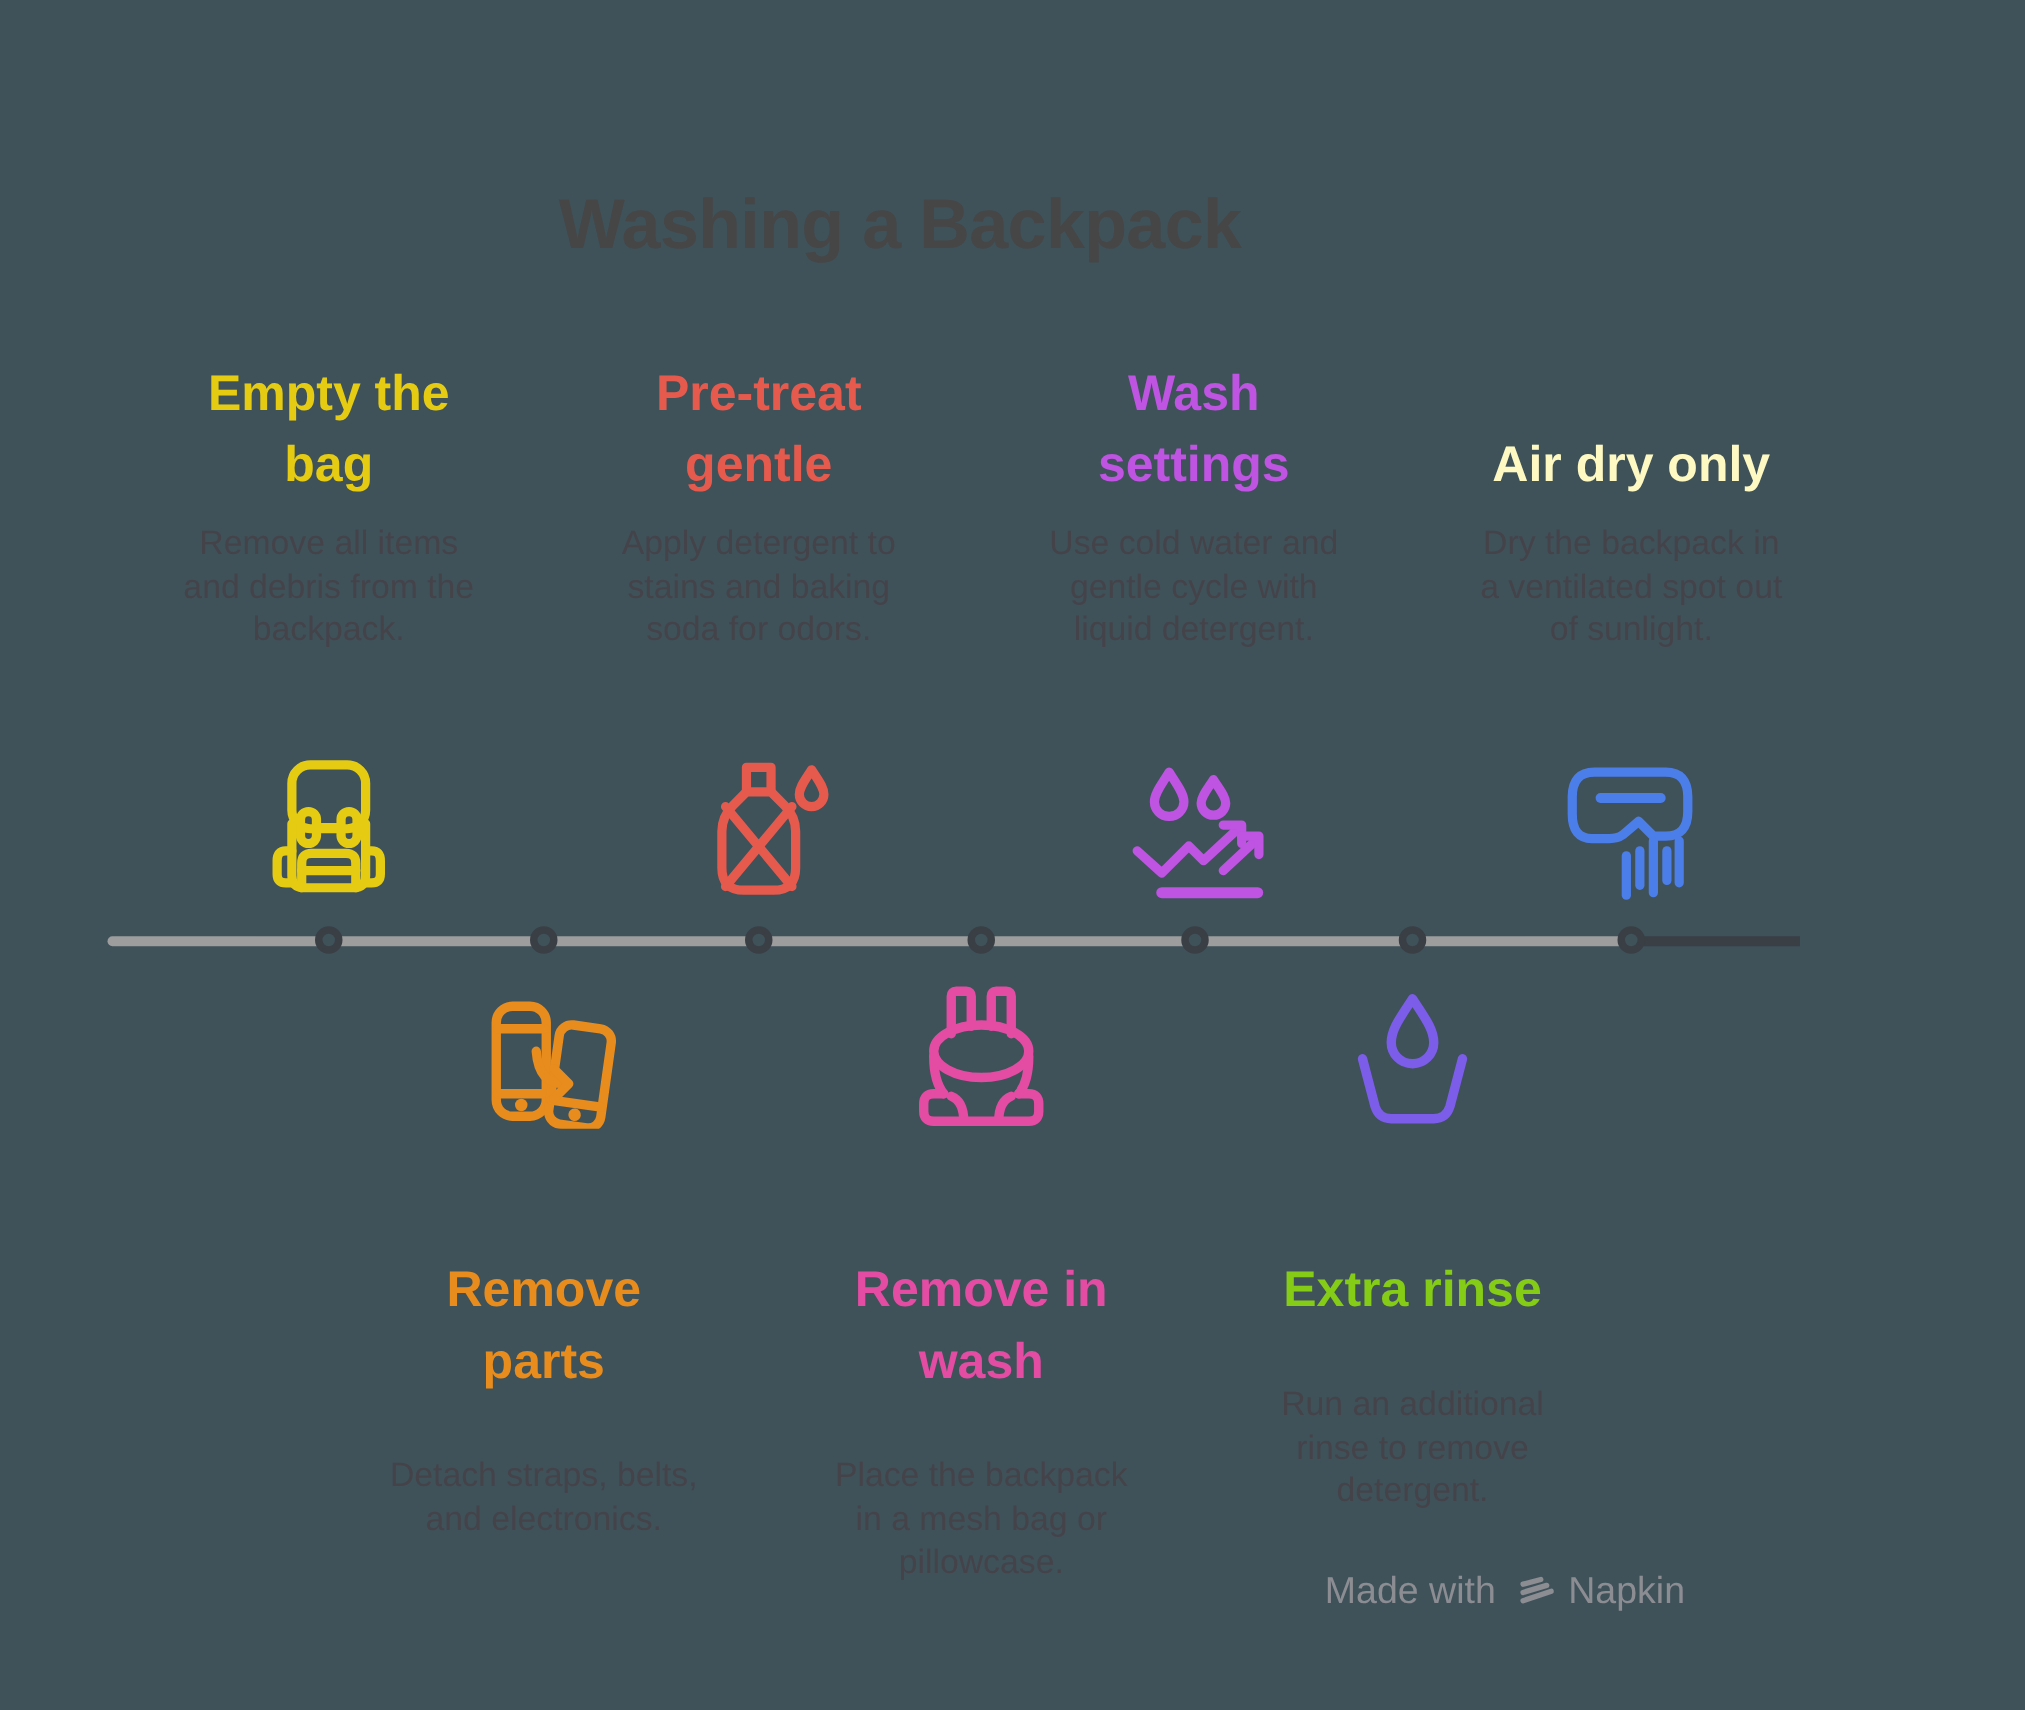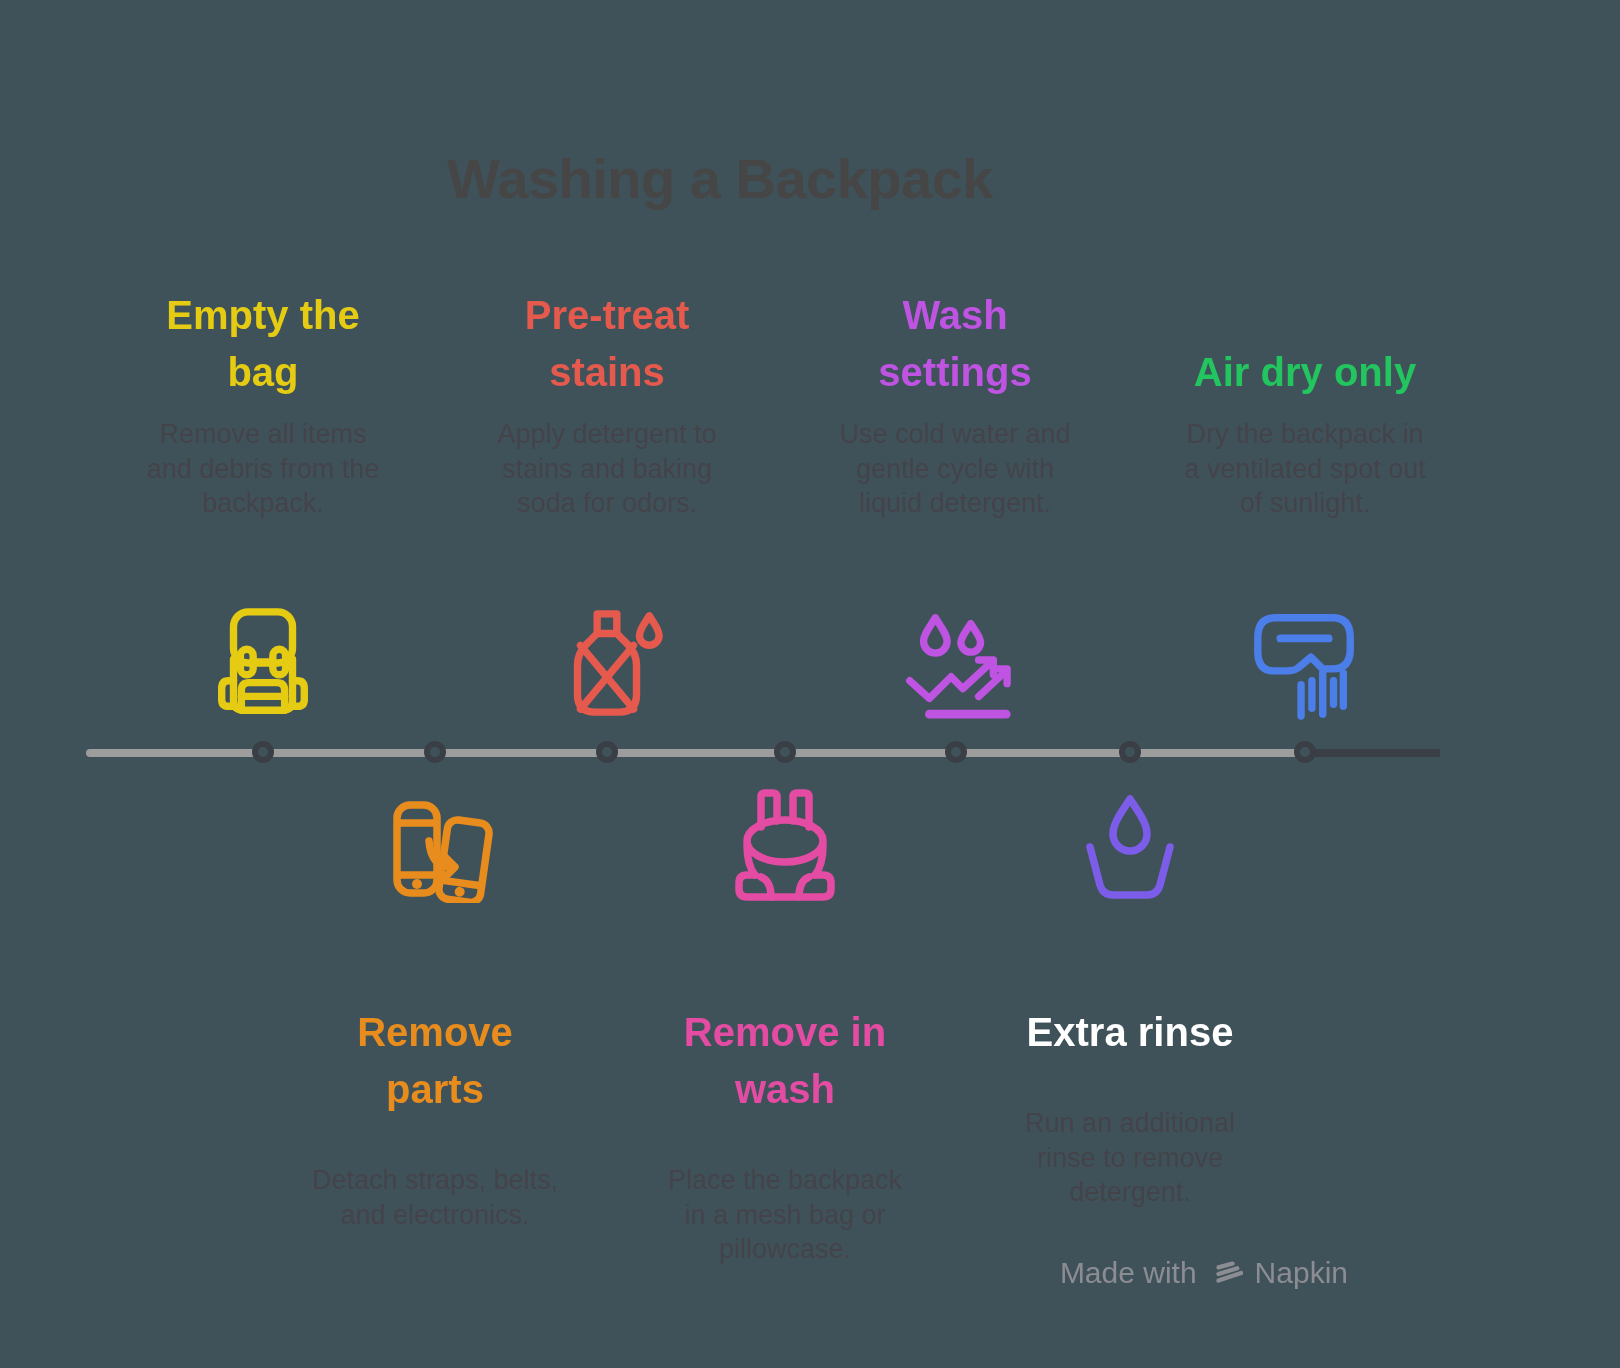--- a/index.html
+++ b/index.html
@@ -38,21 +38,21 @@
     <div class="desc" style="color: rgb(69, 67, 74);">
       <div>Remove all items</div>
       <div>and debris from the</div>
       <div>backpack.</div>
     </div>
   </div>
 
   <div class="col top" style="left:427px">
     <div class="heading" style="color: rgb(230, 90, 77);">
       <div>Pre-treat</div>
-      <div>stains</div>
+      <div>gentle</div>
     </div>
     <div class="desc" style="color: rgb(69, 67, 74);">
       <div>Apply detergent to</div>
       <div>stains and baking</div>
       <div>soda for odors.</div>
     </div>
   </div>
 
   <div class="col top" style="left:775px">
     <div class="heading" style="color: rgb(191, 83, 226);">
@@ -60,21 +60,21 @@
       <div>settings</div>
     </div>
     <div class="desc" style="color: rgb(69, 67, 74);">
       <div>Use cold water and</div>
       <div>gentle cycle with</div>
       <div>liquid detergent.</div>
     </div>
   </div>
 
   <div class="col top" style="left:1125px">
-    <div class="heading" style="color: #22c55e;">
+    <div class="heading" style="color: #fef9c3;">
       <div>Air dry only</div>
       <div></div>
     </div>
     <div class="desc" style="color: rgb(69, 67, 74);">
       <div>Dry the backpack in</div>
       <div>a ventilated spot out</div>
       <div>of sunlight.</div>
     </div>
   </div>
 
@@ -96,21 +96,21 @@
       <div>wash</div>
     </div>
     <div class="desc" style="color: rgb(69, 67, 74);">
       <div>Place the backpack</div>
       <div>in a mesh bag or</div>
       <div>pillowcase.</div>
     </div>
   </div>
 
   <div class="col bottom" style="left:950px">
-    <div class="heading" style="color: #ffffff;">
+    <div class="heading" style="color: #84cc16;">
       <div>Extra rinse</div>
       <div></div>
     </div>
     <div class="desc" style="color: rgb(69, 67, 74);">
       <div>Run an additional</div>
       <div>rinse to remove</div>
       <div>detergent.</div>
     </div>
   </div>
 

